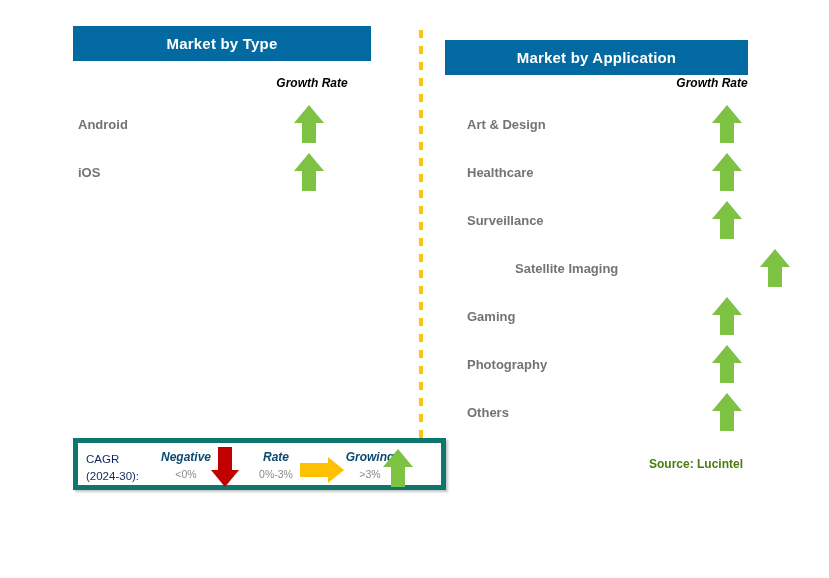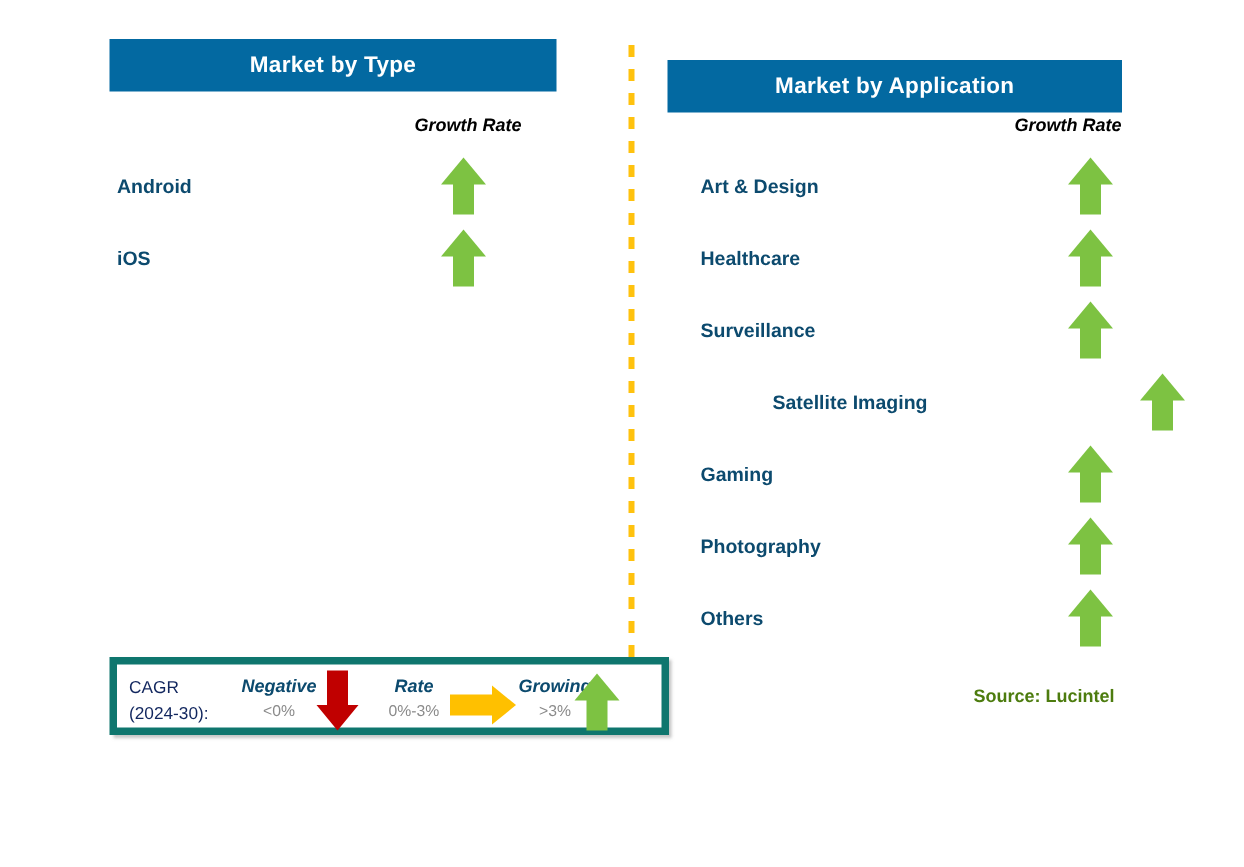--- a/index.html
+++ b/index.html
@@ -49,21 +49,21 @@
     position: absolute;
     height: 40px;
   }
   .row-label {
     position: absolute;
     left: 0;
     top: 50%;
     transform: translateY(-50%);
     font-size: 13px;
     font-weight: bold;
-    color: #0c4a6e;
+    color: #737373;
     white-space: nowrap;
   }
   .row .arrow-slot {
     position: absolute;
     top: 50%;
     transform: translateY(-50%);
   }
   .rows-left .row  { left: 78px; width: 294px; }
   .rows-left .row .arrow-slot  { left: 216px; }
   .rows-right .row { left: 467px; width: 300px; }

